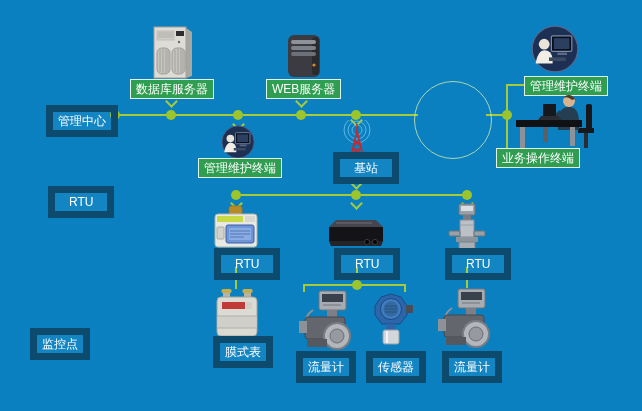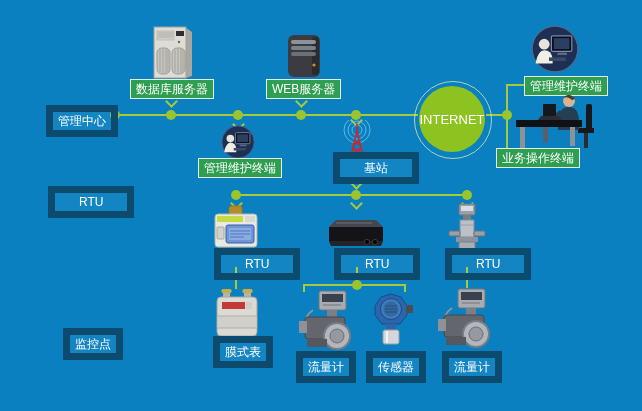--- a/index.html
+++ b/index.html
@@ -5,21 +5,21 @@
   :root{
     --background:#0a80c0; --line_green:#a6cb3a; --dot_green:#9cc42c;
     --node_green:#8dc320; --label_green_bg:#2f9e51; --text_white:#ffffff;
   }
   html,body{margin:0;padding:0;}
   body{font-family:"Liberation Sans","DejaVu Sans",sans-serif;}
   #stage{position:relative;width:642px;height:411px;background:var(--background);overflow:hidden;}
   .label{position:absolute;color:var(--text_white);font-size:12px;line-height:14px;white-space:nowrap;}
   .green{background:var(--label_green_bg);border:1px solid rgba(255,255,255,.85);padding:2px 5px;}
   .outline{border:7px solid #0c4a6e;padding:2px 5px;background:rgba(255,255,255,.04);}
-  .pad-wide{padding:2px 24px;}
+  .pad-wide{padding:2px 14px;}
   .hl{position:absolute;height:2px;background:var(--line_green);}
   .vl{position:absolute;width:2px;background:var(--line_green);}
   .dot{position:absolute;width:10px;height:10px;border-radius:50%;background:var(--dot_green);}
   .chev{position:absolute;width:7px;height:7px;border-right:2px solid var(--line_green);border-bottom:2px solid var(--line_green);transform:rotate(45deg);}
   .icon{position:absolute;}
   .internet-ring{position:absolute;left:414px;top:81px;width:76px;height:76px;border-radius:50%;border:1px solid rgba(225,240,170,.75);}
   .internet-circle{position:absolute;left:419px;top:86px;width:66px;height:66px;border-radius:50%;background:var(--node_green);display:flex;align-items:center;justify-content:center;color:#fff;font-size:13px;}
 </style>
 </head>
 <body>
@@ -54,21 +54,21 @@
   <div class="chev" style="left:297px;top:97px;"></div>
   <div class="chev" style="left:234px;top:120px;"></div>
   <div class="chev" style="left:352px;top:116px;"></div>
   <div class="chev" style="left:352px;top:179px;"></div>
   <div class="chev" style="left:232px;top:199px;"></div>
   <div class="chev" style="left:352px;top:199px;"></div>
   <div class="chev" style="left:463px;top:199px;"></div>
 
   <div class="label outline" style="left:46px;top:105px;">管理中心</div>
   <div class="label outline pad-wide" style="left:48px;top:186px;">RTU</div>
-  <div class="label outline" style="left:63px;top:328px;">监控点</div>
+  <div class="label outline" style="left:30px;top:328px;">监控点</div>
 
   <svg class="icon" style="left:148px;top:24px;" width="48" height="56" viewBox="0 0 48 56">
     <polygon points="38,4 44,8 44,52 38,54" fill="#a8a8a0"></polygon>
     <rect x="6" y="3" width="32" height="51" fill="#dddcd6" stroke="#a0a098"></rect>
     <rect x="9" y="7" width="17" height="9" fill="#cfcec8" stroke="#a8a8a0" stroke-width="0.5"></rect>
     <path d="M10 9h15M10 11h15M10 13h15" stroke="#b0afa8" stroke-width="1"></path>
     <rect x="28" y="7" width="8" height="5" fill="#2e2e2e"></rect>
     <circle cx="31" cy="18" r="1.2" fill="#6a6a64"></circle>
     <rect x="9" y="24" width="13" height="26" rx="5" fill="#c6c5bf" stroke="#8f8f88" stroke-width="0.8"></rect>
     <rect x="24" y="24" width="13" height="26" rx="5" fill="#c6c5bf" stroke="#8f8f88" stroke-width="0.8"></rect>
@@ -92,21 +92,20 @@
     <rect x="17" y="9" width="17" height="13" rx="1" fill="#08101f" stroke="#7c8aa5"></rect>
     <rect x="19" y="11" width="13" height="9" fill="#2c3f60"></rect>
     <rect x="22" y="23" width="8" height="2" fill="#5c6a85"></rect>
     <circle cx="11" cy="16" r="4.5" fill="#e9e4da"></circle>
     <path d="M4 31 q2 -10 7 -10 q6 0 7 7 l0 4 h-14 z" fill="#f1eee6"></path>
     <rect x="15" y="27" width="14" height="3" fill="#3c4a63"></rect>
   </svg>
   <div class="label green" style="left:198px;top:158px;">管理维护终端</div>
 
   <div class="internet-ring"></div>
-  <div class="internet-circle">INTERNET</div>
 
   <svg class="icon" style="left:531px;top:25px;" width="48" height="48" viewBox="0 0 40 40">
     <circle cx="20" cy="20" r="19" fill="#1d2f52" stroke="#51688f"></circle>
     <rect x="17" y="9" width="17" height="13" rx="1" fill="#08101f" stroke="#7c8aa5"></rect>
     <rect x="19" y="11" width="13" height="9" fill="#2c3f60"></rect>
     <rect x="22" y="23" width="8" height="2" fill="#5c6a85"></rect>
     <circle cx="11" cy="16" r="4.5" fill="#e9e4da"></circle>
     <path d="M4 31 q2 -10 7 -10 q6 0 7 7 l0 4 h-14 z" fill="#f1eee6"></path>
     <rect x="15" y="27" width="14" height="3" fill="#3c4a63"></rect>
   </svg>

